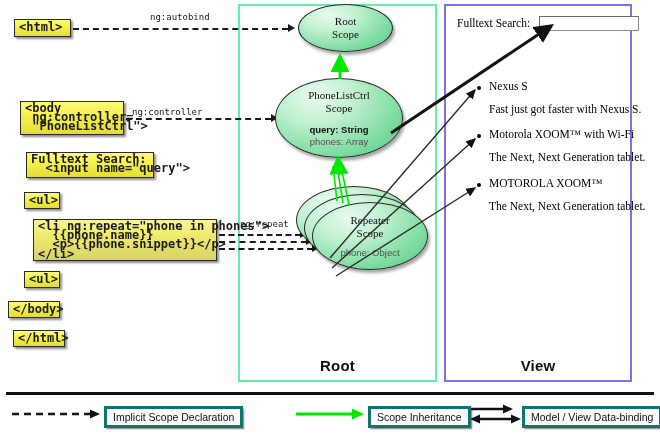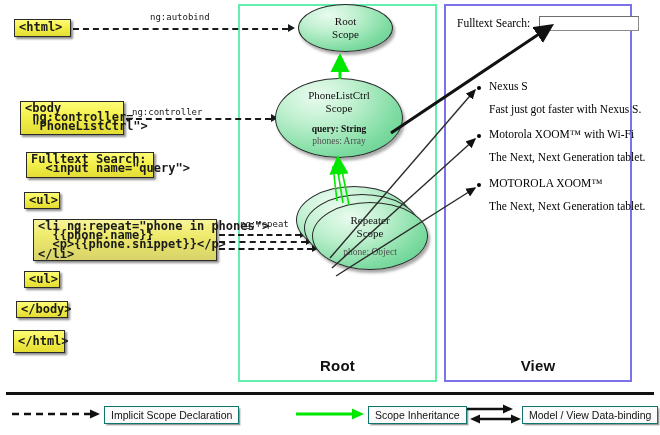--- a/index.html
+++ b/index.html
@@ -33,40 +33,40 @@
   .conn-label{position:absolute;font-family:"DejaVu Sans Mono","Liberation Mono",monospace;
               font-size:9px;color:#1a1a1a;white-space:nowrap;}
 
   
   .scope{position:absolute;box-sizing:border-box;border:1.5px solid #2a2a2a;border-radius:50%;
          background:radial-gradient(ellipse at 32% 22%,#e9fbef 0%,#bff0cf 32%,#7fdca2 68%,#57c886 100%);
          box-shadow:2px 3px 3px rgba(0,0,0,.35);
          display:flex;flex-direction:column;align-items:center;justify-content:center;}
   .scope .title{font-family:Liberation Serif, serif;font-size:11px;color:#111;
                 text-align:right;line-height:13px;}
-  .scope .prop{font-family:Liberation Serif, serif;
+  .scope .prop{font-family:Liberation Sans, sans-serif;
                font-size:9.5px;line-height:11.5px;text-align:center;}
   .prop.bold{font-weight:bold;color:#111;}
   .prop.dim{color:#4f4f4f;}
   .scope-ghost{position:absolute;box-sizing:border-box;border:1.5px solid #2a2a2a;border-radius:50%;
          background:radial-gradient(ellipse at 32% 22%,#eafbf0 0%,#c4f1d3 34%,#86dea7 70%,#5cca89 100%);
          box-shadow:2px 3px 3px rgba(0,0,0,.3);}
 
   
   .view-label{position:absolute;font-family:"Liberation Serif",serif;font-size:11.5px;color:#000;}
   .view-input{position:absolute;box-sizing:border-box;background:#fff;
               border:1px solid #8a8a8a;border-top-color:#6e6e6e;border-left-color:#6e6e6e;}
   .bullet{position:absolute;width:4px;height:4px;border-radius:50%;background:#000;}
   .view-item{position:absolute;font-family:"Liberation Serif",serif;font-size:11.5px;color:#000;white-space:nowrap;}
   .view-snip{position:absolute;font-family:"Liberation Serif",serif;font-size:11.5px;color:#000;white-space:nowrap;}
 
   
   #divider{position:absolute;left:6px;top:392px;width:648px;height:3px;background:#111;}
   .legend-box{position:absolute;box-sizing:border-box;background:#fbfbfb;
-              border:1px solid #0f766e;box-shadow:1.5px 1.5px 1.5px rgba(0,0,0,.4);
+              border:3px solid #0f766e;box-shadow:1.5px 1.5px 1.5px rgba(0,0,0,.4);
               font-family:"Liberation Sans",sans-serif;font-size:10.5px;color:#111;
               padding:2px 6px;white-space:nowrap;}
 
   svg.overlay{position:absolute;left:0;top:0;width:660px;height:435px;pointer-events:none;}
 </style>
 </head>
 <body>
 
 <div id="stage">
 
@@ -88,23 +88,23 @@
 
   <div class="codebox" style="left:24px;top:192px;width:36px;height:17px;display:flex;align-items:center;">&lt;ul&gt;</div>
 
   <div class="codebox wide" style="left:33px;top:219px;width:184px;height:42px;">&lt;li ng:repeat="phone in phones"&gt;
   {{phone.name}}
   &lt;p&gt;{{phone.snippet}}&lt;/p&gt;
 &lt;/li&gt;</div>
 
   <div class="codebox" style="left:24px;top:271px;width:36px;height:17px;display:flex;align-items:center;">&lt;ul&gt;</div>
 
-  <div class="codebox" style="left:16px;top:301px;width:52px;height:17px;display:flex;align-items:center;">&lt;/body&gt;</div>
-
-  <div class="codebox" style="left:13px;top:330px;width:52px;height:23px;display:flex;align-items:center;">&lt;/html&gt;</div>
+  <div class="codebox" style="left:8px;top:301px;width:52px;height:17px;display:flex;align-items:center;">&lt;/body&gt;</div>
+
+  <div class="codebox" style="left:13px;top:330px;width:52px;height:17px;display:flex;align-items:center;">&lt;/html&gt;</div>
 
   <div class="dashline" style="left:73px;top:28px;width:215px;"></div>
   <div class="dasharrow" style="left:288px;top:24px;"></div>
   <div class="conn-label" style="left:150px;top:12px;">ng:autobind</div>
 
   <div class="dashline" style="left:126px;top:118px;width:145px;"></div>
   <div class="dasharrow" style="left:271px;top:114px;"></div>
   <div class="conn-label" style="left:132px;top:107px;">ng:controller</div>
 
   <div class="dashline" style="left:219px;top:234px;width:82px;"></div>

